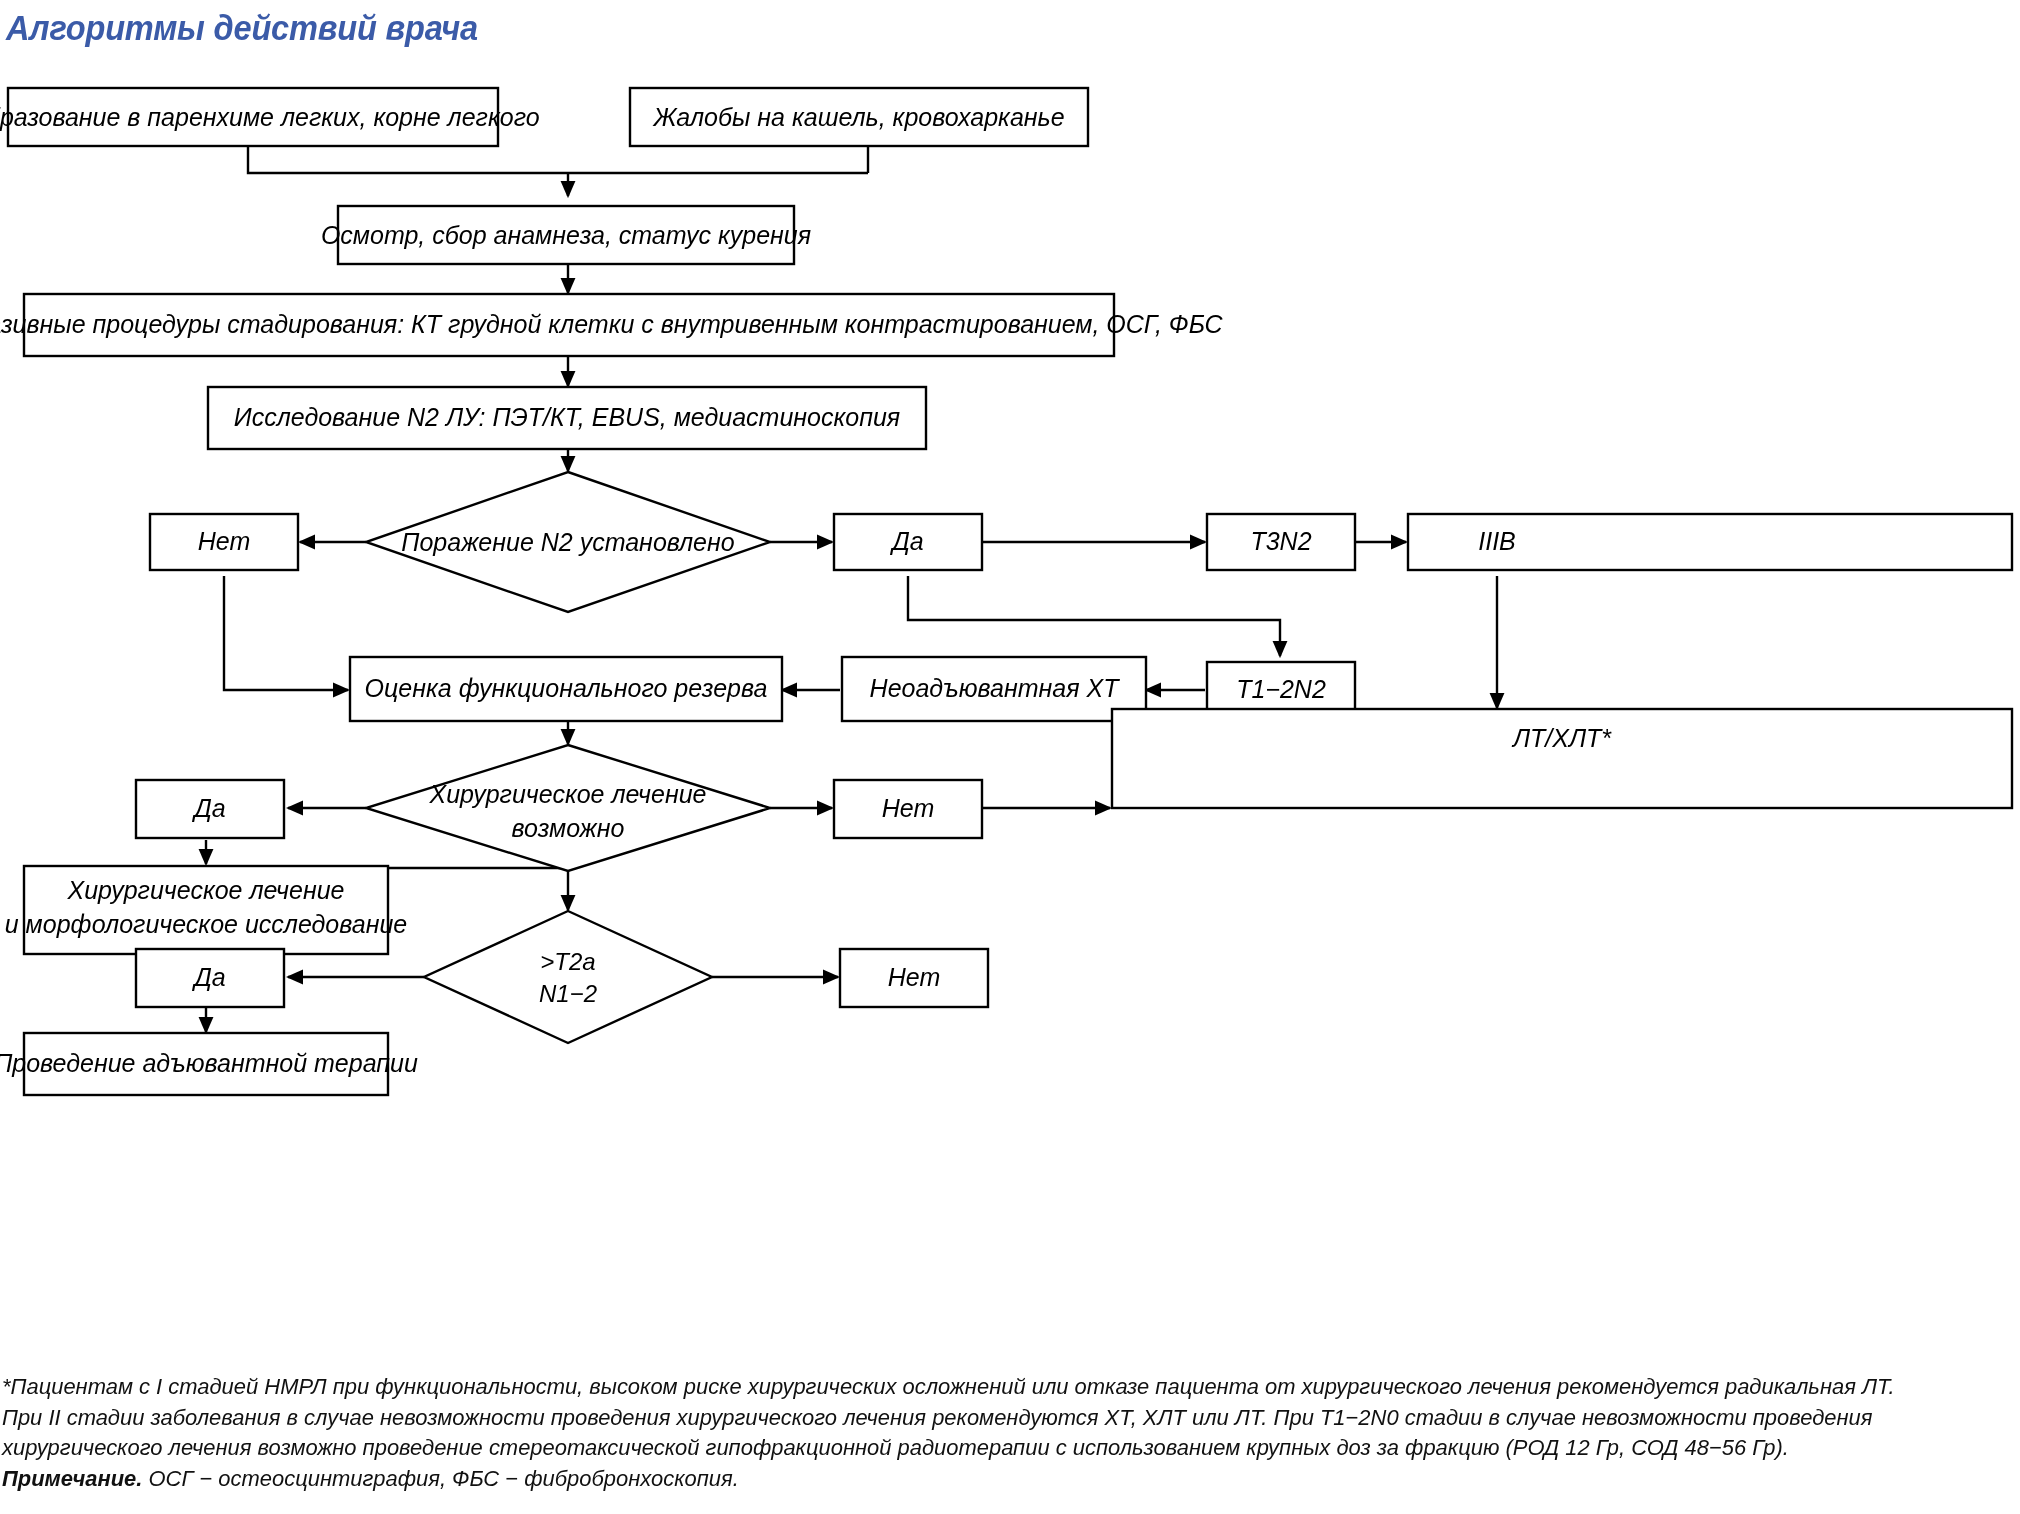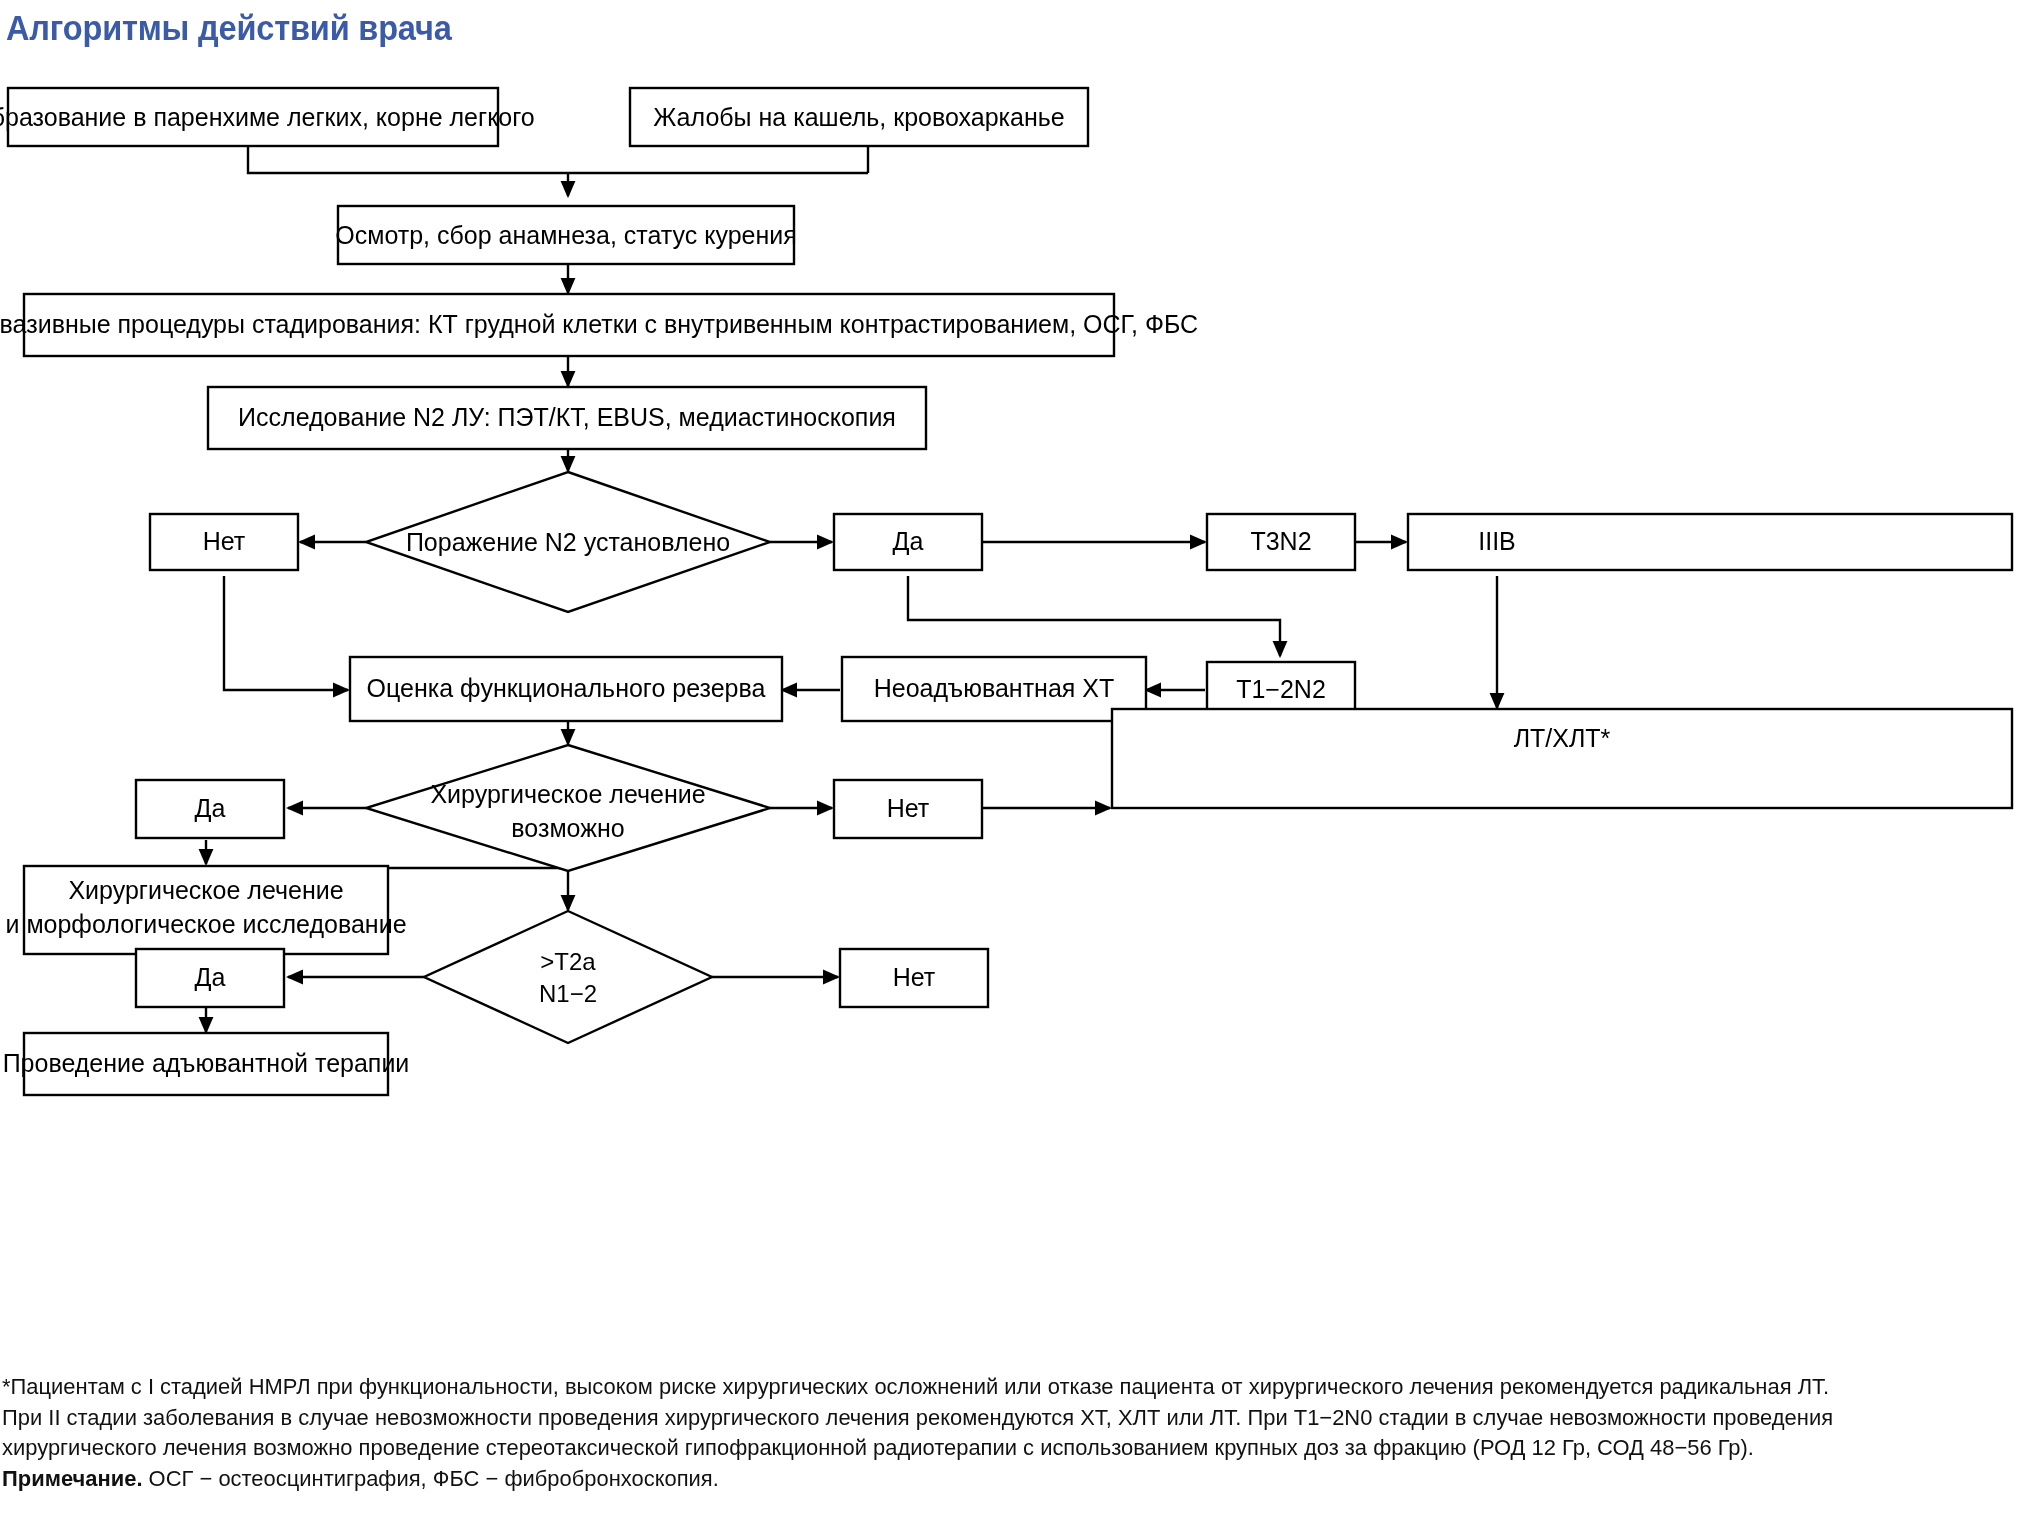--- a/index.html
+++ b/index.html
@@ -13,20 +13,21 @@
     height: 1514px;
     font-family: "Liberation Sans", "DejaVu Sans", sans-serif;
     color: #000000;
     position: relative;
     overflow: hidden;
   }
   .page {
     position: relative;
     width: 1765px;
     height: 1514px;
+    font-style: italic;
   }
   #page-title {
     position: absolute;
     left: 6px;
     top: 8px;
     font-size: 35px;
     font-weight: bold;
     color: #3b5ba8;
     letter-spacing: -0.2px;
     font-family: "Liberation Sans", "DejaVu Sans", sans-serif;

